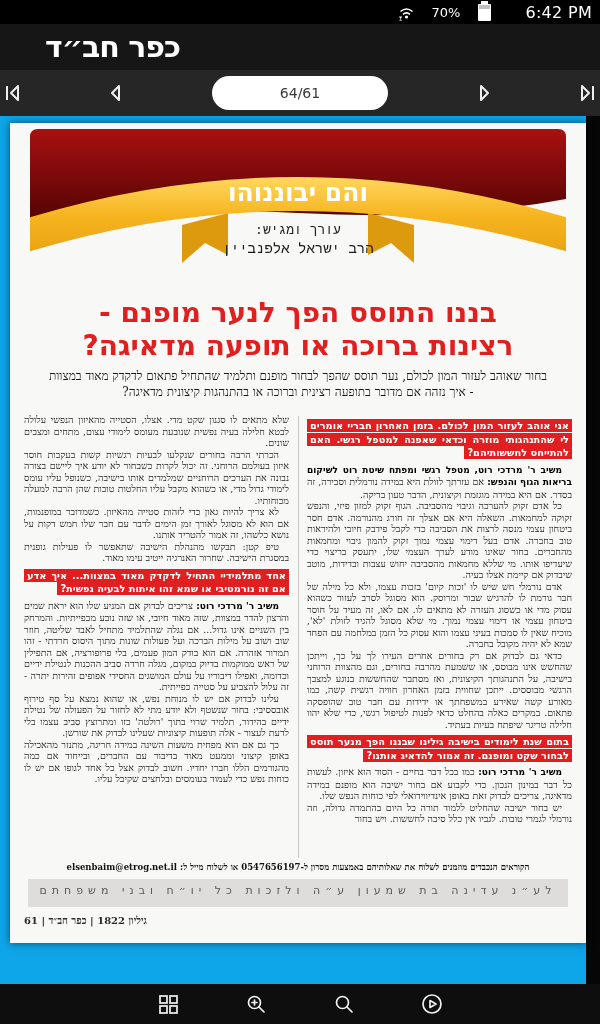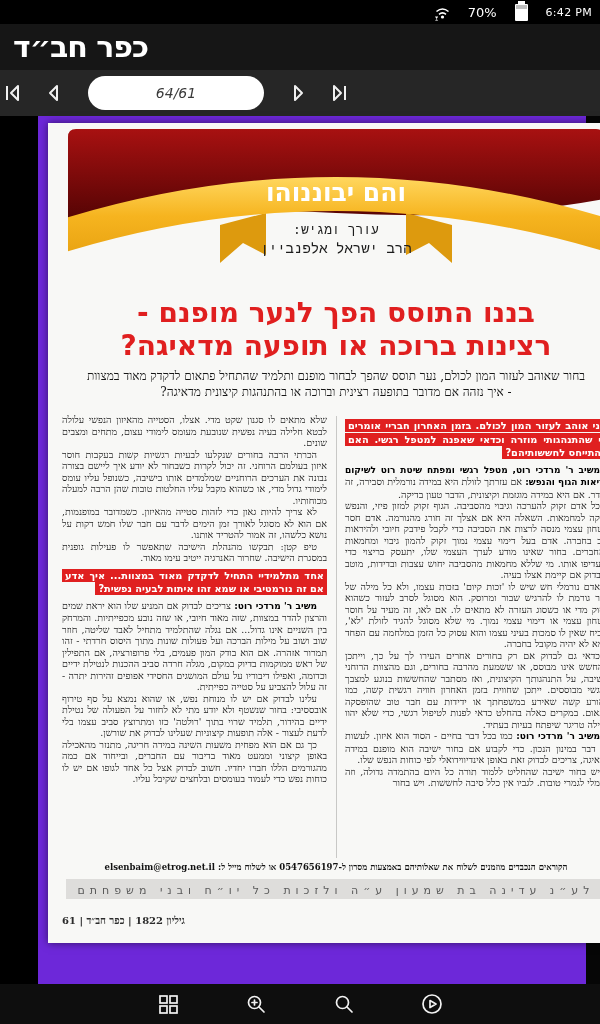--- a/index.html
+++ b/index.html
@@ -3,37 +3,37 @@
 <meta charset="utf-8">
 <style>
   * { margin:0; padding:0; box-sizing:border-box; }
   html,body { width:600px; height:1024px; overflow:hidden; background:#000; }
   body { font-family:"DejaVu Sans", sans-serif; }
 
   
   .statusbar { height:24px; background:#000; display:flex; align-items:center;
     justify-content:flex-end; gap:16px; padding:0 8px; color:#fff; }
   .statusbar .pct { font-size:13px; }
-  .statusbar .time { font-size:11px; font-weight:500; letter-spacing:.3px; }
+  .statusbar .time { font-size:16px; font-weight:500; letter-spacing:.3px;margin-left:16px; }
   .batt { width:13px; height:17px; position:relative; background:#fff; border-radius:1px; margin:0 2px; }
   .batt::before { content:""; position:absolute; top:-3px; left:3px; width:7px; height:3px; background:#fff; }
   .batt::after { content:""; position:absolute; top:1px; left:1px; right:1px; height:4px; background:#000; opacity:.25;}
 
   
   .appheader { height:46px; background:#161616; display:flex; align-items:center; padding:0 13px; }
-  .logo { color:#fff; font-weight:bold; font-size:30px; direction:rtl; line-height:1; letter-spacing:-1px; }
-
-  
-  .navbar { height:46px; background:#262626; display:flex; align-items:center; justify-content:flex-start; gap:14px;font-style:italic; }
+  .logo { color:#fff; font-weight:bold; font-size:30px; direction:rtl; line-height:1; letter-spacing:-1px;margin-left:32px; }
+
+  
+  .navbar { height:46px; background:#262626; display:flex; align-items:center; justify-content:space-between; gap:14px; }
   .navbtn { width:26px; height:26px; display:flex; align-items:center; justify-content:center; cursor:pointer; }
   .pagepill { width:176px; height:34px; background:#fff; border-radius:17px; display:flex;
     align-items:center; justify-content:center; font-size:14px; color:#3a3a3a; margin:0 8px; }
 
   
-  .viewer { position:relative; height:868px; background:#6d28d9;margin-left:38px; }
+  .viewer { position:relative; height:868px; background:#0ea5e9; }
   .edge-strip { position:absolute; right:0; top:0; bottom:0; width:14px; background:#060606; }
   .paper { position:absolute; left:10px; top:7px; width:576px; height:820px;
     background:#f8f8f6; box-shadow:0 0 8px rgba(0,0,0,.55); direction:rtl; }
 
   .banner-svg { position:absolute; top:6px; left:20px; width:536px; height:140px; }
   .editor { position:absolute; top:100px; left:0; right:0; text-align:center;
     font-family:Liberation Mono, monospace; color:#1c1c1c; line-height:1.3; }
   .editor .lbl { font-size:13px; }
   .editor .name { font-size:14px; }
 
@@ -52,21 +52,21 @@
   .para { text-indent:10px; }
   .para.noindent { text-indent:0; }
   .para strong { font-family:"DejaVu Sans", sans-serif; font-size:9px; color:#000; }
   .hl { margin:5px 0 4px; line-height:13.5px; text-align:justify; }
   .hl span { background:#e02020; color:#fff; font-family:"DejaVu Sans", sans-serif;
     font-weight:bold; font-size:9.8px; padding:1px 3px;
     -webkit-box-decoration-break:clone; box-decoration-break:clone; }
 
   .footer-note { position:absolute; top:739px; left:20px; right:20px; text-align:center;
     font-family:"DejaVu Serif", serif; font-weight:bold; font-size:8.5px; color:#111; }
-  .dedication { position:absolute; top:756px; left:18px; right:18px; height:20px; background:#dedddb;
+  .dedication { position:absolute; top:756px; left:18px; right:18px; height:28px; background:#dedddb;
     text-align:center; font-size:11px; letter-spacing:5px; color:#5a5a5a; line-height:23px;
     white-space:nowrap; overflow:hidden; }
   .page-footer { position:absolute; top:792px; right:auto; left:14px; direction:rtl;
     font-size:10px; color:#2c2c2c; font-family:"DejaVu Serif", serif;font-weight:bold; }
 
   
   .toolbar { height:40px; background:#0e0e0e; display:flex; align-items:center;
     justify-content:center; gap:58px; }
   .toolbtn { width:30px; height:30px; display:flex; align-items:center; justify-content:center; cursor:pointer; }
   svg { display:block; }
@@ -160,20 +160,21 @@
 
     <div class="subhead">בחור שאוהב לעזור המון לכולם, נער תוסס שהפך לבחור מופנם ותלמיד שהתחיל פתאום לדקדק מאוד במצוות - איך נזהה אם מדובר בתופעה רצינית וברוכה או בהתנהגות קיצונית מדאיגה?</div>
 
     <div class="cols">
       <div class="col">
           <div class="hl"><span>אני אוהב לעזור המון לכולם. בזמן האחרון חבריי אומרים לי שהתנהגותי מוזרה וכדאי שאפנה למטפל רגשי. האם להתייחס לחששותיהם?</span></div>
           <div class="para"><strong>משיב ר' מרדכי רוט, מטפל רגשי ומפתח שיטת רוט לשיקום בריאות הגוף והנפש: </strong>אם עזרתך לזולת היא במידה נורמלית וסבירה, זה בסדר. אם היא במידה מוגזמת וקיצונית, הדבר טעון בדיקה.</div>
           <div class="para">כל אדם זקוק להערכה וגיבוי מהסביבה. הגוף זקוק למזון פיזי, והנפש זקוקה למחמאות. השאלה היא אם אצלך זה חורג מהנורמה. אדם חסר ביטחון עצמי מנסה לרצות את הסביבה כדי לקבל פידבק חיובי ולהיראות טוב בחברה. אדם בעל דימוי עצמי נמוך זקוק להמון גיבוי ומחמאות מהחברים. בחור שאינו מודע לערך העצמי שלו, יתעסק בריצוי כדי שיעדיפו אותו. מי שללא מחמאות מהסביבה יחוש עצבות ובדידות, מוטב שיבדוק אם קיימת אצלו בעיה.</div>
           <div class="para">אדם נורמלי חש שיש לו 'זכות קיום' בזכות עצמו, ולא כל מילה של חבר גורמת לו להרגיש שבור ומרוסק. הוא מסוגל לסרב לעזור כשהוא עסוק מדי או כשסוג העזרה לא מתאים לו. אם לאו, זה מעיד על חוסר ביטחון עצמי או דימוי עצמי נמוך. מי שלא מסוגל להגיד לזולת 'לא', מוכיח שאין לו סמכות בעיני עצמו והוא עסוק כל הזמן במלחמה עם הפחד שמא לא יהיה מקובל בחברה.</div>
           <div class="para">כדאי גם לבדוק אם רק בחורים אחרים העירו לך על כך, וייתכן שהחשש אינו מבוסס, או ששמעת מהרבה בחורים, וגם מהצוות הרוחני בישיבה, על התנהגותך הקיצונית, ואז מסתבר שהחששות בנוגע למצבך הרגשי מבוססים. ייתכן שחווית בזמן האחרון חוויה רגשית קשה, כמו מאורע קשה שאירע במשפחתך או ידידות עם חבר טוב שהופסקה פתאום. במקרים כאלה בהחלט כדאי לפנות לטיפול רגשי, כדי שלא יהוו חלילה טריגר שיפתח בעיות בעתיד.</div>
+          <div class="hl"><span>בתום שנת לימודים בישיבה גילינו שבננו הפך מנער תוסס לבחור שקט ומופנם. זה אמור להדאיג אותנו?</span></div>
           <div class="para"><strong>משיב ר' מרדכי רוט: </strong>כמו בכל דבר בחיים - הסוד הוא איזון. לעשות כל דבר במינון הנכון. כדי לקבוע אם בחור ישיבה הוא מופנם במידה מדאיגה, צריכים לבדוק זאת באופן אינדיווידואלי לפי כוחות הנפש שלו.</div>
           <div class="para">יש בחור ישיבה שהחליט ללמוד תורה כל היום בהתמדה גדולה, וזה נורמלי לגמרי טובות. לגביו אין כלל סיבה לחששות. ויש בחור</div>
         </div>
       <div class="col">
           <div class="para noindent">שלא מתאים לו סגנון שקט מדי. אצלו, הסטייה מהאיזון הנפשי עלולה לבטא חלילה בעיה נפשית שנובעת מעומס לימודי עצום, מתחים ומצבים שונים.</div>
           <div class="para">הכרתי הרבה בחורים שנקלעו לבעיות רגשיות קשות בעקבות חוסר איזון בעולמם הרוחני. זה יכול לקרות כשבחור לא יודע איך ליישם בצורה נבונה את הערכים הרוחניים שמלמדים אותו בישיבה, כשנופל עליו עומס לימודי גדול מדי, או כשהוא מקבל עליו החלטות טובות שהן הרבה למעלה מכוחותיו.</div>
           <div class="para">לא צריך להיות גאון כדי לזהות סטייה מהאיזון. כשמדובר במופנמות, אם הוא לא מסוגל לאורך זמן הימים לדבר עם חבר שלו חמש דקות על נושא כלשהו, זה אמור להטריד אותנו.</div>
           <div class="para">טיפ קטן: תבקשו מהנהלת הישיבה שתאפשר לו פעילות גופנית במסגרת הישיבה. שחרור האנרגיה ייטיב עימו מאוד.</div>
           <div class="hl"><span>אחד מתלמידיי התחיל לדקדק מאוד במצוות... איך אדע אם זה נורמטיבי או שמא זהו איתות לבעיה נפשית?</span></div>
           <div class="para"><strong>משיב ר' מרדכי רוט: </strong>צריכים לבדוק אם המניע שלו הוא יראת שמים והרצון להדר במצוות, שזה מאוד חיובי, או שזה נובע מכפייתיות. והמרחק בין השניים אינו גדול... אם נגלה שהתלמיד מתחיל לאבד שליטה, חוזר שוב ושוב על מילות הברכה ועל פעולות שונות מתוך היסוס חרדתי - זהו תמרור אזהרה. אם הוא בודק המון פעמים, בלי פרופורציה, אם התפילין של ראש ממוקמות בדיוק במקום, מגלה חרדה סביב ההכנות לנטילת ידיים וכדומה, ואפילו דיבוריו על עולם המושגים החסידי אפופים זהירות יתרה - זה עלול להצביע על סטייה כפייתית.</div>

